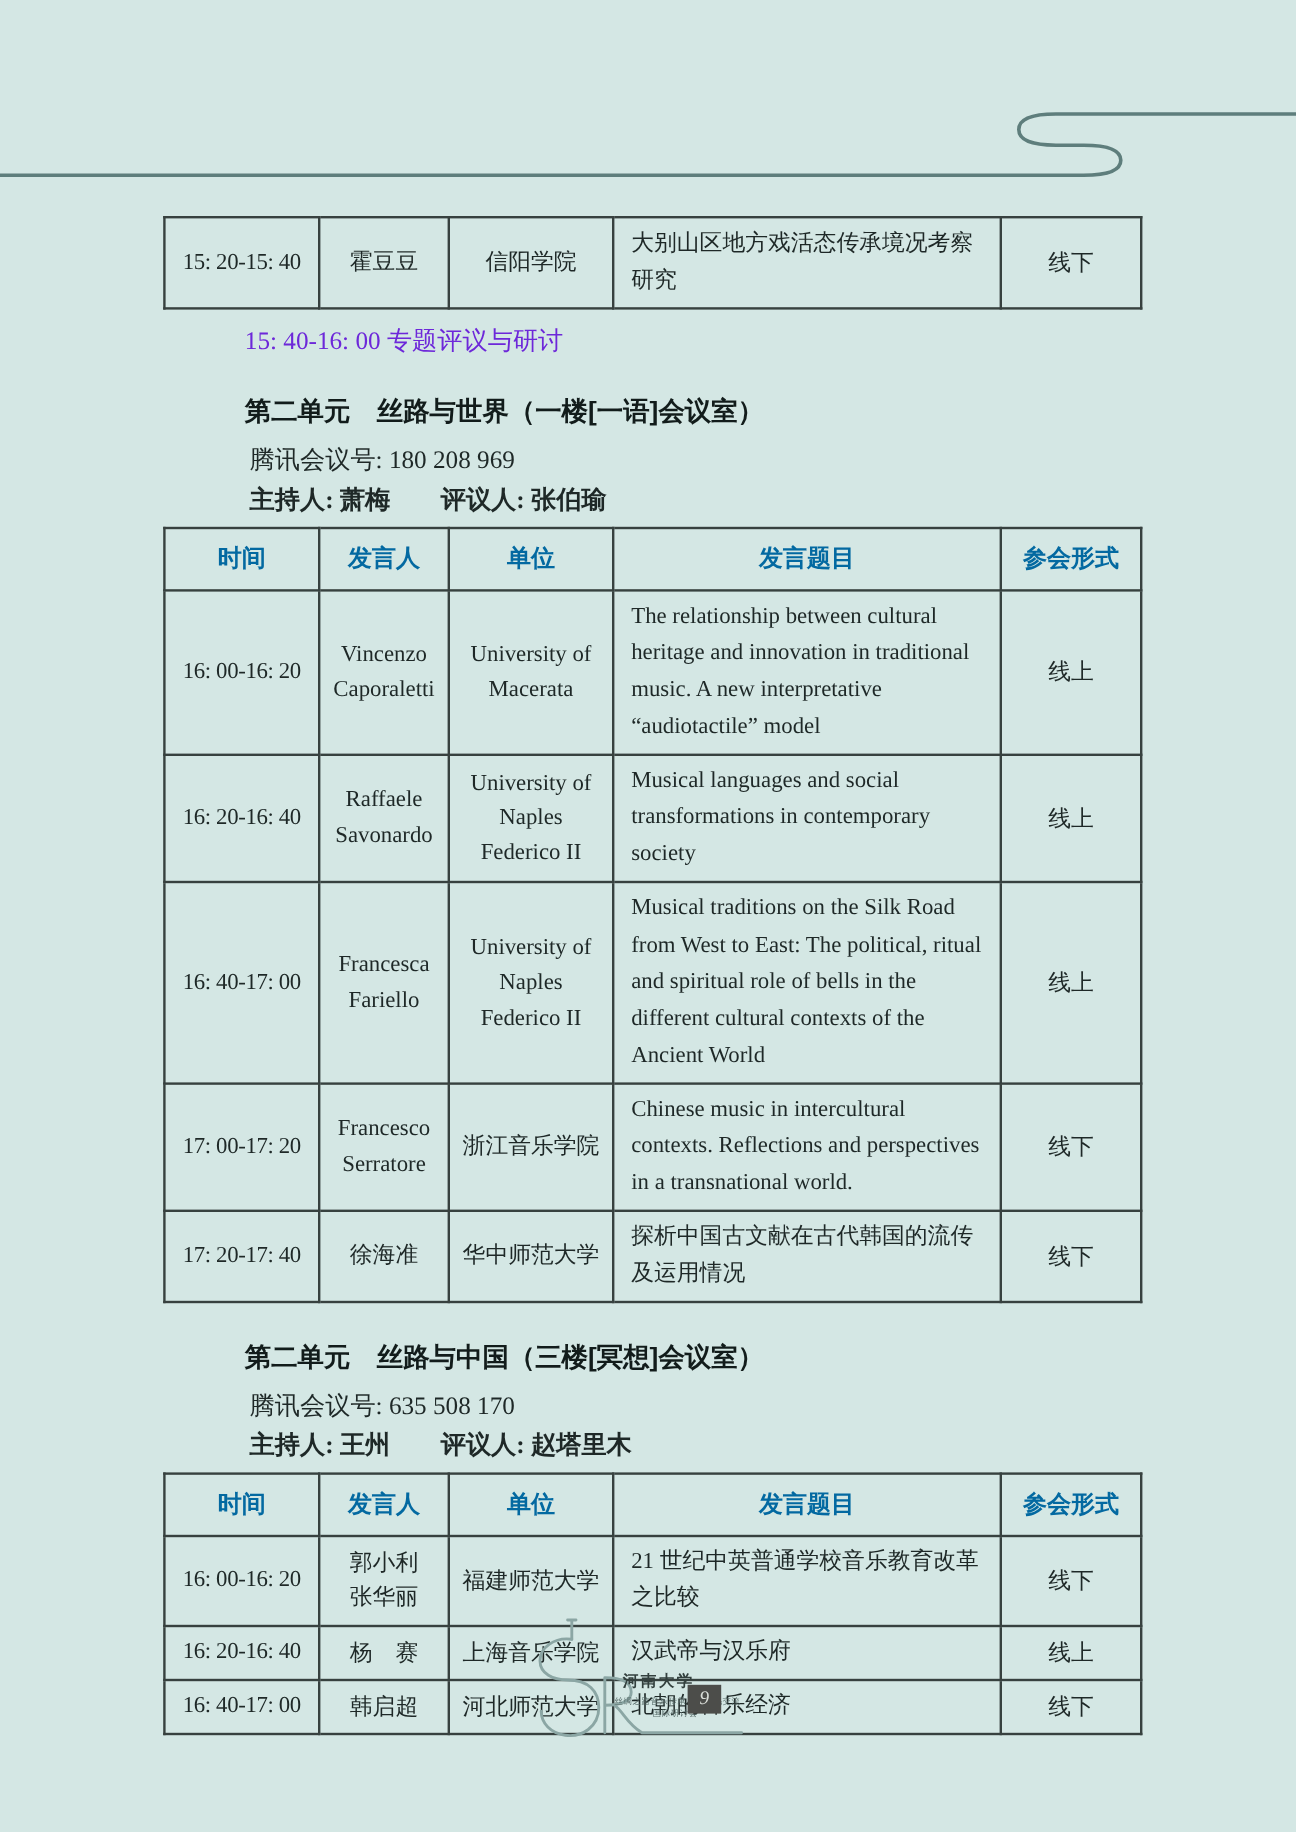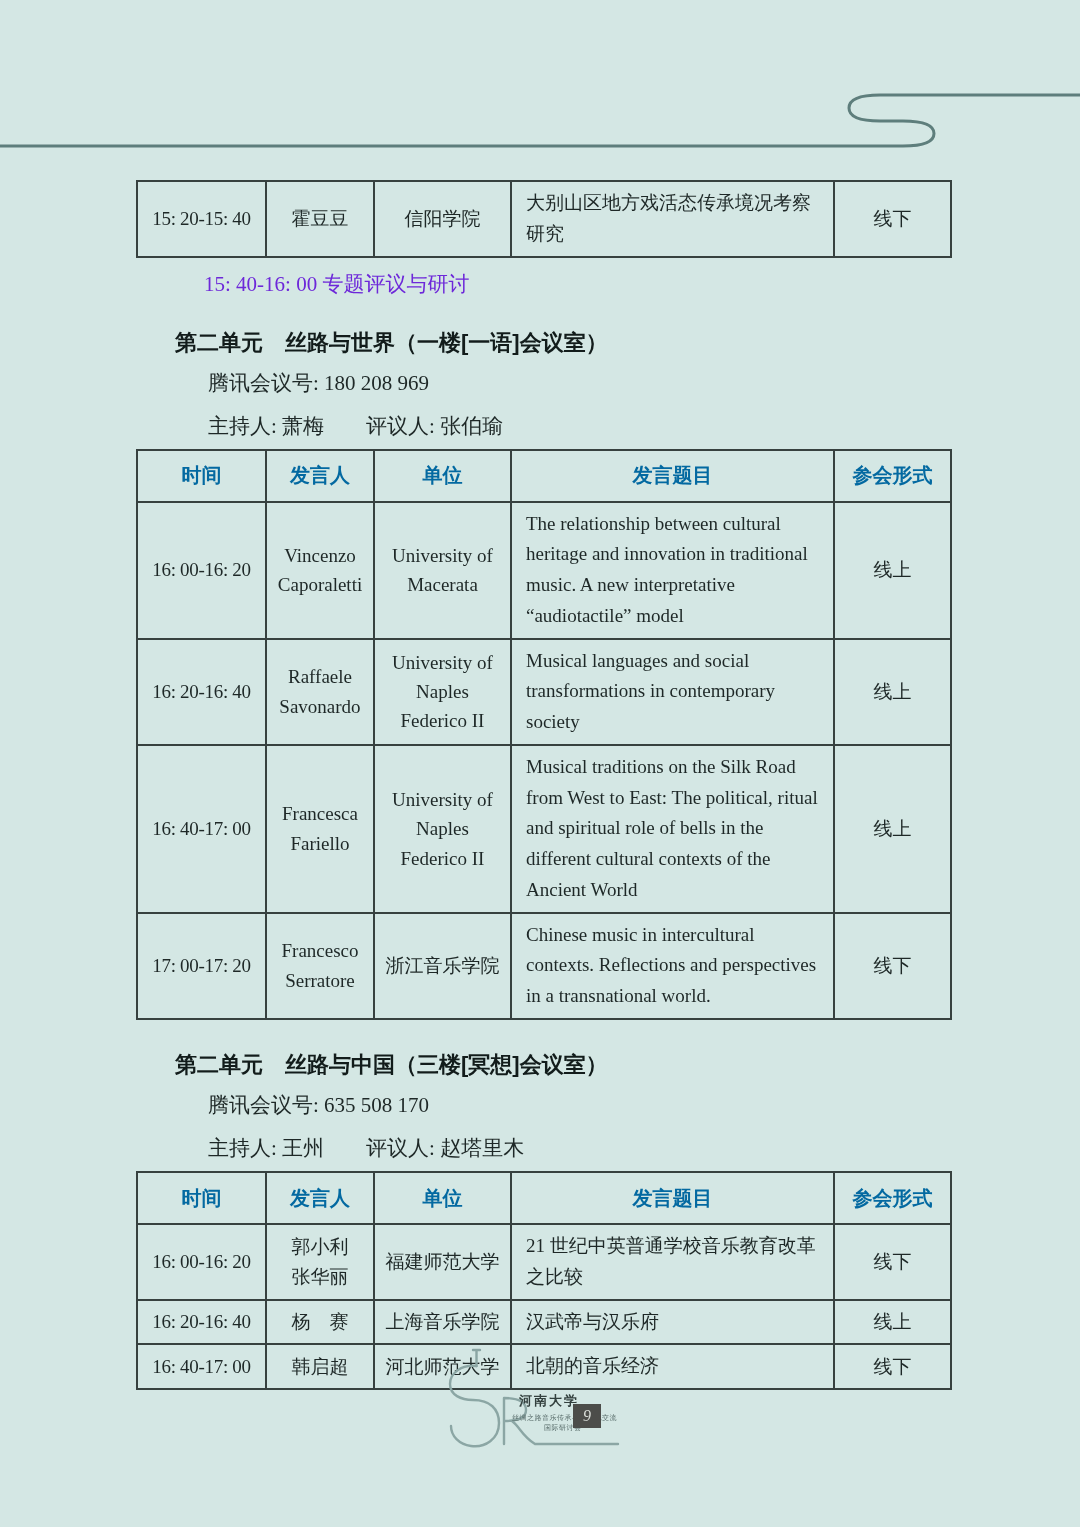--- a/index.html
+++ b/index.html
@@ -38,29 +38,29 @@
   .h97  { height: 97px; }
   .h63  { height: 63px; }
   .h68  { height: 68px; }
   .h31  { height: 31px; }
 
   .note {
     margin: 12px 0 0 68px;
     font-size: 21px; line-height: 28px; color: #6d28d9;
   }
   .sec-heading {
-    margin: 30px 0 0 39px;
+    margin: 30px 0 0 68px;
     font-family: "Liberation Sans", sans-serif;
     font-weight: 700; font-size: 22px; line-height: 30px; color: #121c1b;
   }
   .meta {
     margin: 11px 0 0 72px;
     font-size: 21px; line-height: 28px; color: #1e2827;
   }
-  .meta + .meta { margin-top: 15px; }
+  .meta + .meta { margin-top: 5px; font-weight: bold; }
   .tbl { margin-top: 9px; }
 
   .footer { position: absolute; left: 440px; top: 1346px; width: 240px; height: 130px; }
   .footer svg { position: absolute; left: 0; top: 0; }
   .univ-name {
     position: absolute; left: 79px; top: 46px;
     font-family: "Liberation Sans", sans-serif;
     font-weight: 700; font-size: 13px; letter-spacing: 2px; color: #33403e;
   }
   .tagline1 {
@@ -156,20 +156,27 @@
         <td class="c-title">Musical traditions on the Silk Road from West to East: The political, ritual and spiritual role of bells in the different cultural contexts of the Ancient World</td>
         <td class="c-format">线上</td>
       </tr>
       <tr class="h97">
         <td class="c-time">17: 00-17: 20</td>
         <td class="c-speaker">Francesco Serratore</td>
         <td class="c-unit">浙江音乐学院</td>
         <td class="c-title">Chinese music in intercultural contexts. Reflections and perspectives in a transnational world.</td>
         <td class="c-format">线下</td>
       </tr>
+      <tr class="h63">
+        <td class="c-time">17: 20-17: 40</td>
+        <td class="c-speaker">徐海准</td>
+        <td class="c-unit">华中师范大学</td>
+        <td class="c-title">探析中国古文献在古代韩国的流传及运用情况</td>
+        <td class="c-format">线下</td>
+      </tr>
     </tbody>
       </table>
 
 
     <div class="sec-heading">第二单元　丝路与中国（三楼[冥想]会议室）</div>
     <div class="meta">腾讯会议号: 635 508 170</div>
     <div class="meta">主持人: 王州　　评议人: 赵塔里木</div>
 
     <table class="tbl">
       <colgroup>

